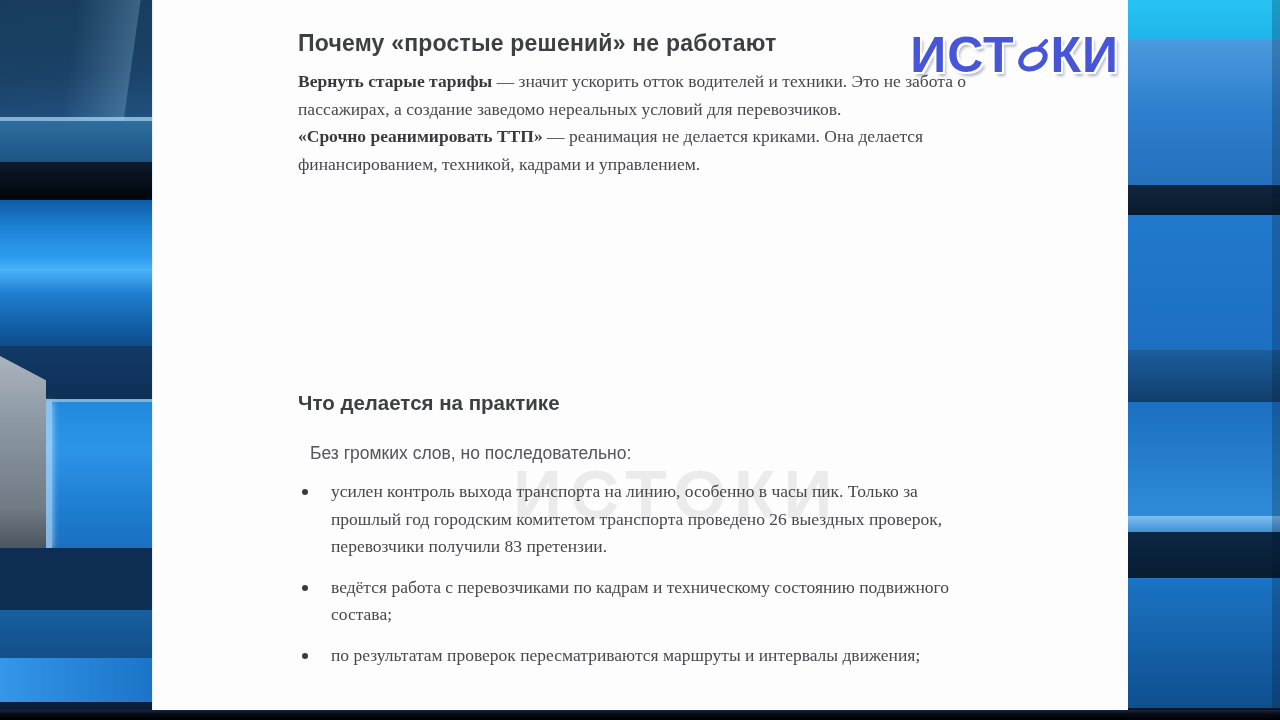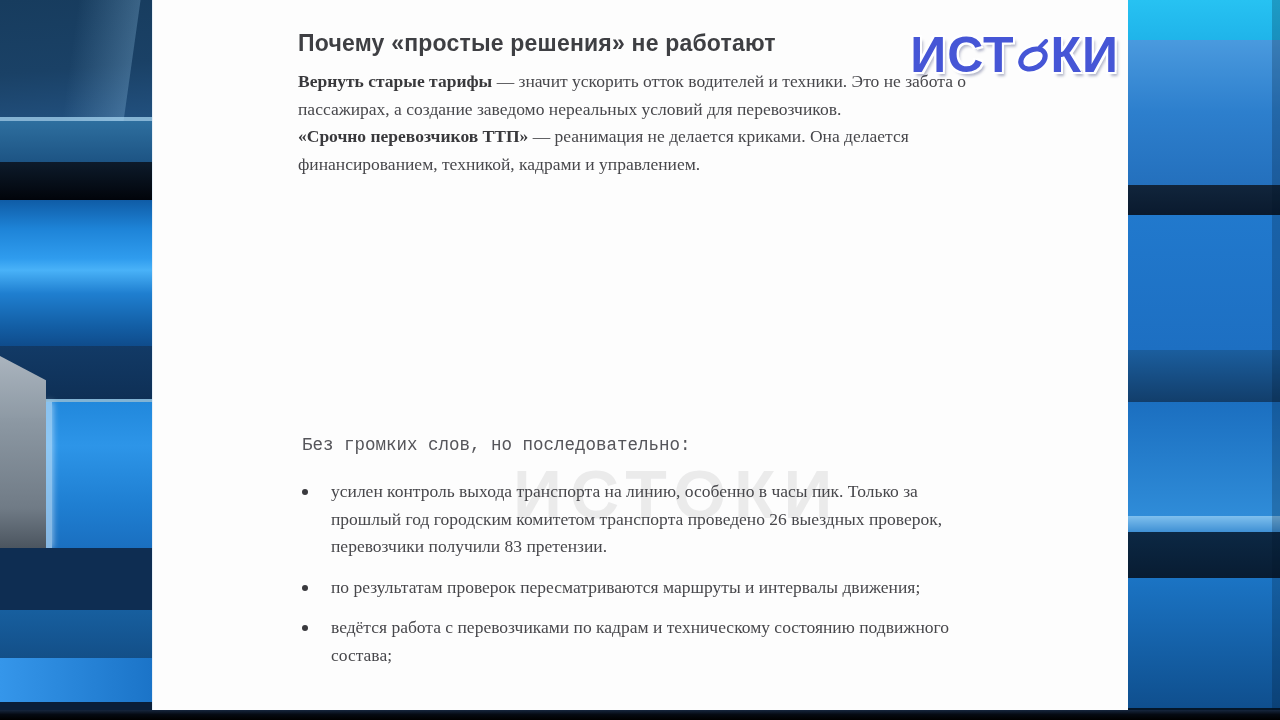--- a/index.html
+++ b/index.html
@@ -37,21 +37,21 @@
   .rp10{top:708px;height:12px;background:#041628;}
   .rp-edge{position:absolute;right:0;top:0;width:8px;height:720px;background:rgba(0,18,38,.22);}
   
   .content{position:absolute;left:152px;top:0;width:976px;height:712px;background:#fdfdfd;border-left:1px solid #e7f0f7;}
   .content > *{position:absolute;}
   .article-title{left:145px;top:30px;z-index:2;margin:0;font-size:23px;font-weight:bold;color:#3e3f43;letter-spacing:.2px;}
   .section-title{left:145px;top:391px;z-index:2;margin:0;font-size:20.5px;font-weight:bold;color:#3e3f43;}
   .body-copy{left:145px;top:68px;z-index:2;width:706px;font-family:"Liberation Serif",serif;font-size:17.5px;line-height:27.5px;color:#47474b;}
   .body-copy p{margin:0;}
   .body-copy b{color:#39393c;}
-  .intro{left:145px;top:431px;z-index:2;margin:4px;width:680px;font-family:Liberation Mono, monospace;font-size:17.5px;color:#55555a;}
+  .intro{left:145px;top:431px;z-index:2;margin:12px;width:680px;font-family:Liberation Sans, sans-serif;font-size:17.5px;color:#55555a;}
   .bullets{left:145px;top:478px;z-index:2;margin:0;padding:0;width:672px;list-style:none;font-family:"Liberation Serif",serif;font-size:17.5px;line-height:27.5px;color:#47474b;}
   .bullets li{position:relative;margin:0 0 13px 0;padding-left:33px;}
   .bullets li::before{content:"";position:absolute;left:4px;top:11px;width:6px;height:6px;border-radius:50%;background:#3a3a3e;}
   
   .logo{top:24px;right:10px;z-index:3;text-align:right;}
   .logo-word{font-weight:bold;font-size:50px;line-height:40px;letter-spacing:1px;color:#4656d6;white-space:nowrap;
     text-shadow:-2px -2px 0 #fff,2px -2px 0 #fff,-2px 2px 0 #fff,2px 2px 0 #fff,0 0 5px rgba(255,255,255,.9),3px 4px 3px rgba(20,30,90,.35);margin-top:11px;}
   .logo-word .sat{display:inline-block;vertical-align:-3px;margin:0 1px;}
   .logo-site{margin-top:-2px;font-weight:bold;font-size:24px;color:#2428d4;letter-spacing:.5px;}
   
@@ -80,44 +80,45 @@
     <div class="band lp7"></div>
     <div class="band lp8"></div>
     <div class="band lp9"></div>
     <div class="band lp10"></div>
   </div>
 
   <div class="content">
 
     <div class="watermark">ИСТОКИ</div>
 
-    <h1 class="article-title">Почему «простые решения» не работают</h1>
+    <h1 class="article-title">Почему «простые решений» не работают</h1>
 
     <div class="logo">
       <div class="logo-word">
         <span>ИСТ</span><span class="sat"><svg width="34" height="36" viewBox="0 0 34 36">
               <ellipse cx="17" cy="20" rx="13" ry="9" transform="rotate(-28 17 20)" fill="none" stroke="#ffffff" stroke-width="10"></ellipse>
               <ellipse cx="17" cy="20" rx="13" ry="9" transform="rotate(-28 17 20)" fill="none" stroke="#4656d6" stroke-width="5"></ellipse>
               <line x1="24" y1="8" x2="30" y2="2" stroke="#4656d6" stroke-width="4" stroke-linecap="round"></line>
             </svg></span><span>КИ</span>
       </div>
     </div>
 
     <div class="body-copy">
       <p><b>Вернуть старые тарифы</b><span> — значит ускорить отток водителей и техники. Это не забота о пассажирах, а создание заведомо нереальных условий для перевозчиков.</span></p>
-      <p><b>«Срочно перевозчиков ТТП»</b><span> — реанимация не делается криками. Она делается финансированием, техникой, кадрами и управлением.</span></p>
+      <p><b>«Срочно реанимировать ТТП»</b><span> — реанимация не делается криками. Она делается финансированием, техникой, кадрами и управлением.</span></p>
     </div>
 
+    <h2 class="section-title">Что делается на практике</h2>
 
     <p class="intro">Без громких слов, но последовательно:</p>
 
     <ul class="bullets">
       <li>усилен контроль выхода транспорта на линию, особенно в часы пик. Только за прошлый год городским комитетом транспорта проведено 26 выездных проверок, перевозчики получили 83 претензии.</li>
+      <li>ведётся работа с перевозчиками по кадрам и техническому состоянию подвижного состава;</li>
       <li>по результатам проверок пересматриваются маршруты и интервалы движения;</li>
-      <li>ведётся работа с перевозчиками по кадрам и техническому состоянию подвижного состава;</li>
     </ul>
 
   </div>
 
   <div class="panel-right">
     <div class="band rp1"></div>
     <div class="band rp2"></div>
     <div class="band rp3"></div>
     <div class="band rp4"></div>
     <div class="band rp5"></div>

